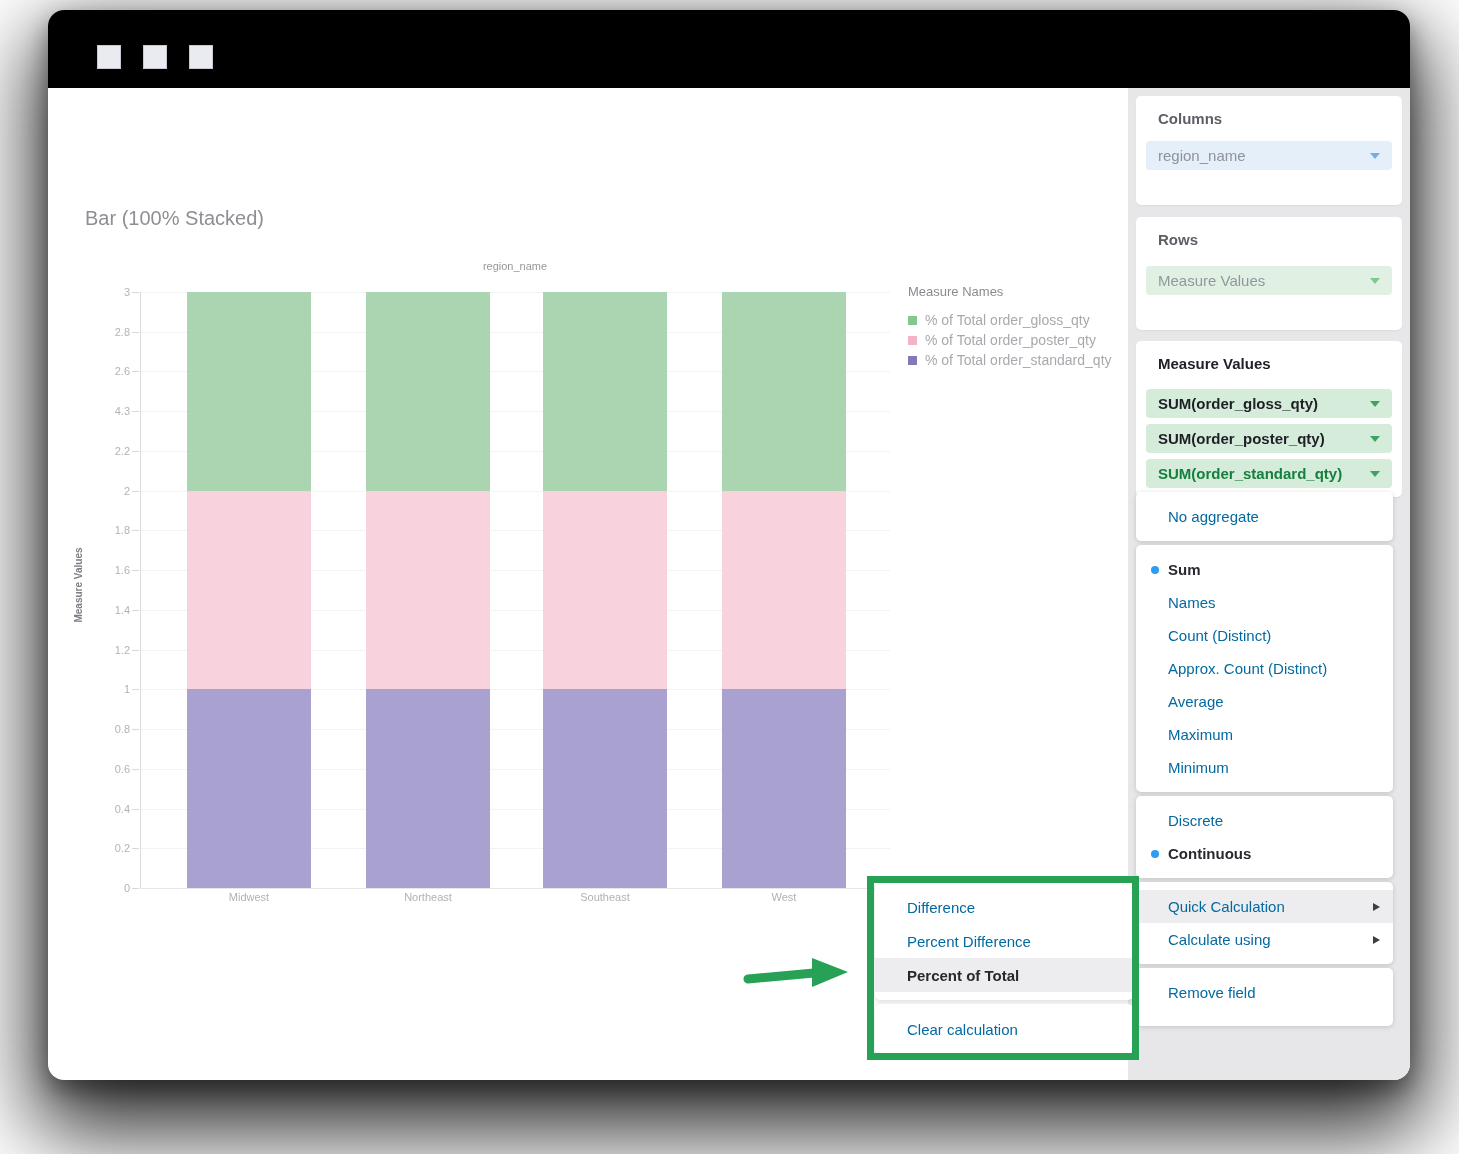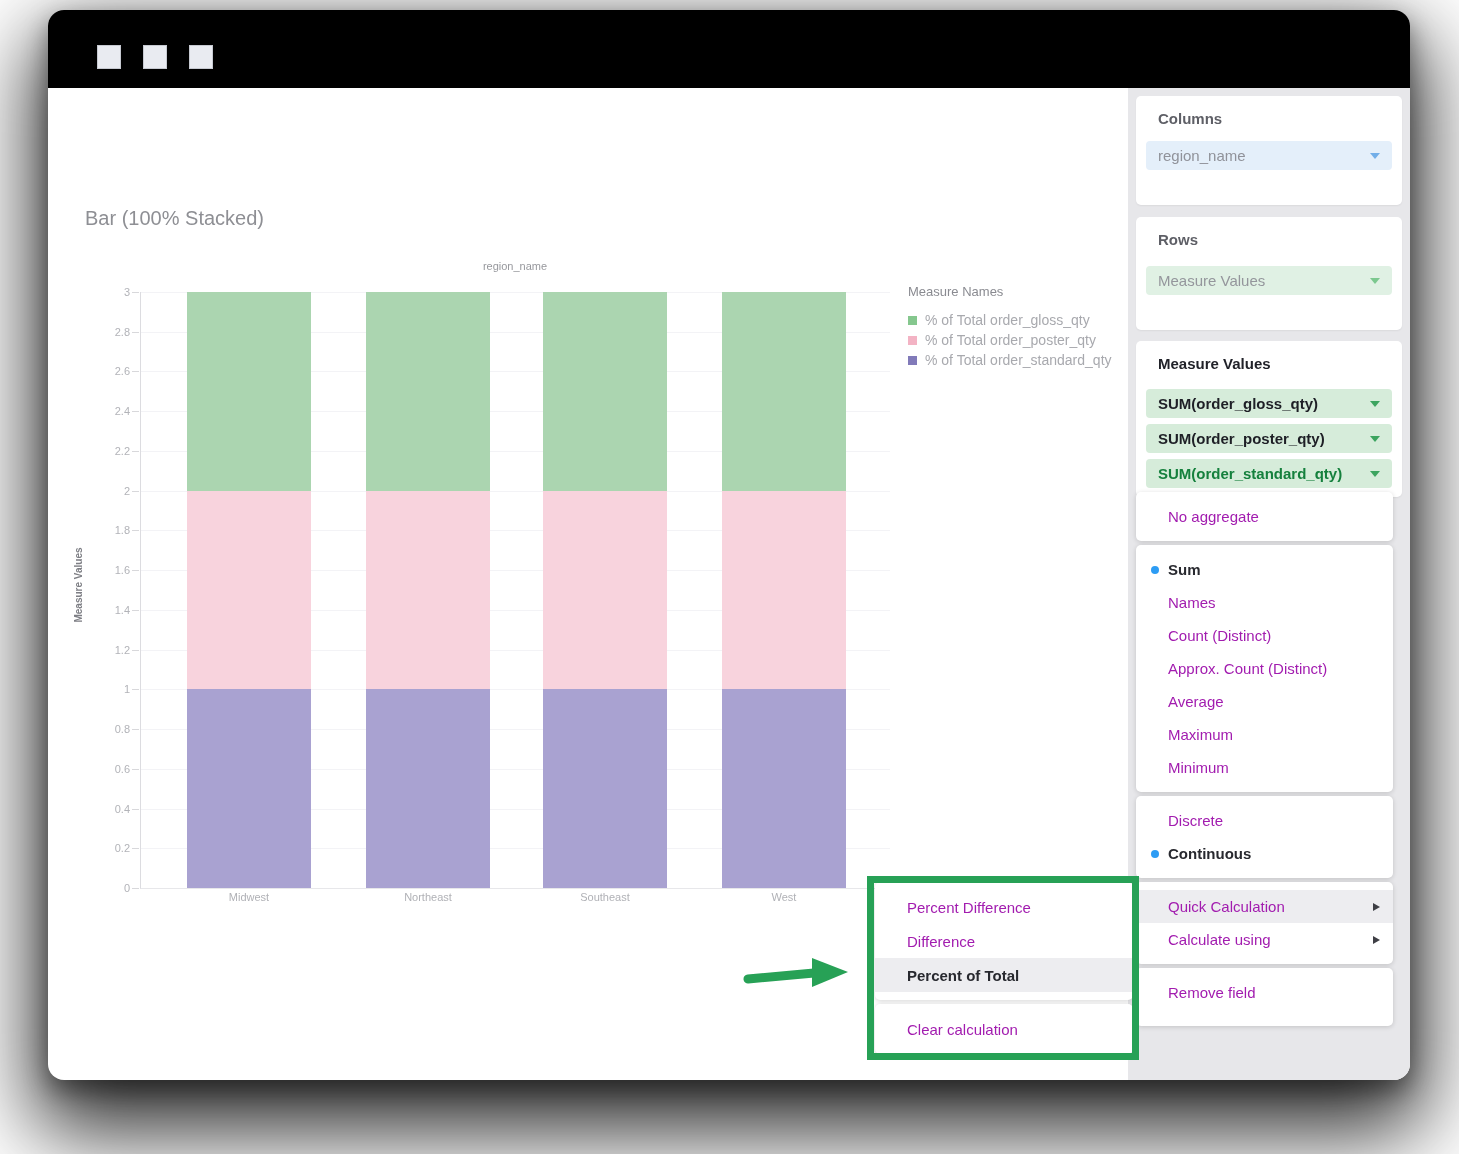--- a/index.html
+++ b/index.html
@@ -71,21 +71,21 @@
     margin-left:auto;width:0;height:0;flex:none;
     border-left:5px solid transparent;border-right:5px solid transparent;
     border-top:6px solid #999;
   }
   .menu-card{
     position:absolute;background:#fff;border-radius:5px;
     box-shadow:0 1px 5px rgba(0,0,0,.16);padding:8px 0;box-sizing:border-box;
   }
   .menu-row{
     position:relative;display:flex;align-items:center;padding-left:32px;
-    font-size:15px;color:#a21caf;box-sizing:border-box;white-space:nowrap;
+    font-size:15px;color:#0369a1;box-sizing:border-box;white-space:nowrap;
   }
   .menu-row.bold{font-weight:bold;color:#28292f;}
   .menu-row.hl{background:#ededf0;}
   .sel-dot{position:absolute;left:15px;width:8px;height:8px;border-radius:50%;}
   .sub-arrow{
     position:absolute;right:13px;width:0;height:0;
     border-left:7px solid #3e3f45;border-top:4.5px solid transparent;
     border-bottom:4.5px solid transparent;
   }
   .green-box{
@@ -180,21 +180,21 @@
     <div class="gridline" style="left: 141px; top: 570px; width: 749px;"></div>
     <div class="ytick" style="left: 92px; top: 524px;">1.8</div>
     <div class="ytick-dash" style="left: 132px; top: 530px;"></div>
     <div class="gridline" style="left: 141px; top: 530px; width: 749px;"></div>
     <div class="ytick" style="left: 92px; top: 485px;">2</div>
     <div class="ytick-dash" style="left: 132px; top: 491px;"></div>
     <div class="gridline" style="left: 141px; top: 491px; width: 749px;"></div>
     <div class="ytick" style="left: 92px; top: 445px;">2.2</div>
     <div class="ytick-dash" style="left: 132px; top: 451px;"></div>
     <div class="gridline" style="left: 141px; top: 451px; width: 749px;"></div>
-    <div class="ytick" style="left: 92px; top: 405px;">2.4</div>
+    <div class="ytick" style="left: 92px; top: 405px;">4.3</div>
     <div class="ytick-dash" style="left: 132px; top: 411px;"></div>
     <div class="gridline" style="left: 141px; top: 411px; width: 749px;"></div>
     <div class="ytick" style="left: 92px; top: 365px;">2.6</div>
     <div class="ytick-dash" style="left: 132px; top: 371px;"></div>
     <div class="gridline" style="left: 141px; top: 371px; width: 749px;"></div>
     <div class="ytick" style="left: 92px; top: 326px;">2.8</div>
     <div class="ytick-dash" style="left: 132px; top: 332px;"></div>
     <div class="gridline" style="left: 141px; top: 332px; width: 749px;"></div>
     <div class="ytick" style="left: 92px; top: 286px;">3</div>
     <div class="ytick-dash" style="left: 132px; top: 292px;"></div>
@@ -275,24 +275,24 @@
         <div class="sub-arrow"></div>
       </div>
     </div>
     <div class="menu-card" style="left: 1136px; top: 968px; width: 257px; height: 58px; z-index: 10;">
       <div class="menu-row" style="height: 33px;">
         <span>Remove field</span>
       </div>
     </div>
     <div class="menu-card" style="left: 875px; top: 882px; width: 258px; height: 118px; z-index: 30;">
       <div class="menu-row" style="height: 34px;">
+        <span>Difference</span>
+      </div>
+      <div class="menu-row" style="height: 34px;">
         <span>Percent Difference</span>
-      </div>
-      <div class="menu-row" style="height: 34px;">
-        <span>Difference</span>
       </div>
       <div class="menu-row bold hl" style="height: 34px;">
         <span>Percent of Total</span>
       </div>
     </div>
     <div class="menu-card" style="left: 875px; top: 1004px; width: 258px; height: 50px; z-index: 30;">
       <div class="menu-row" style="height: 34px;">
         <span>Clear calculation</span>
       </div>
     </div>

